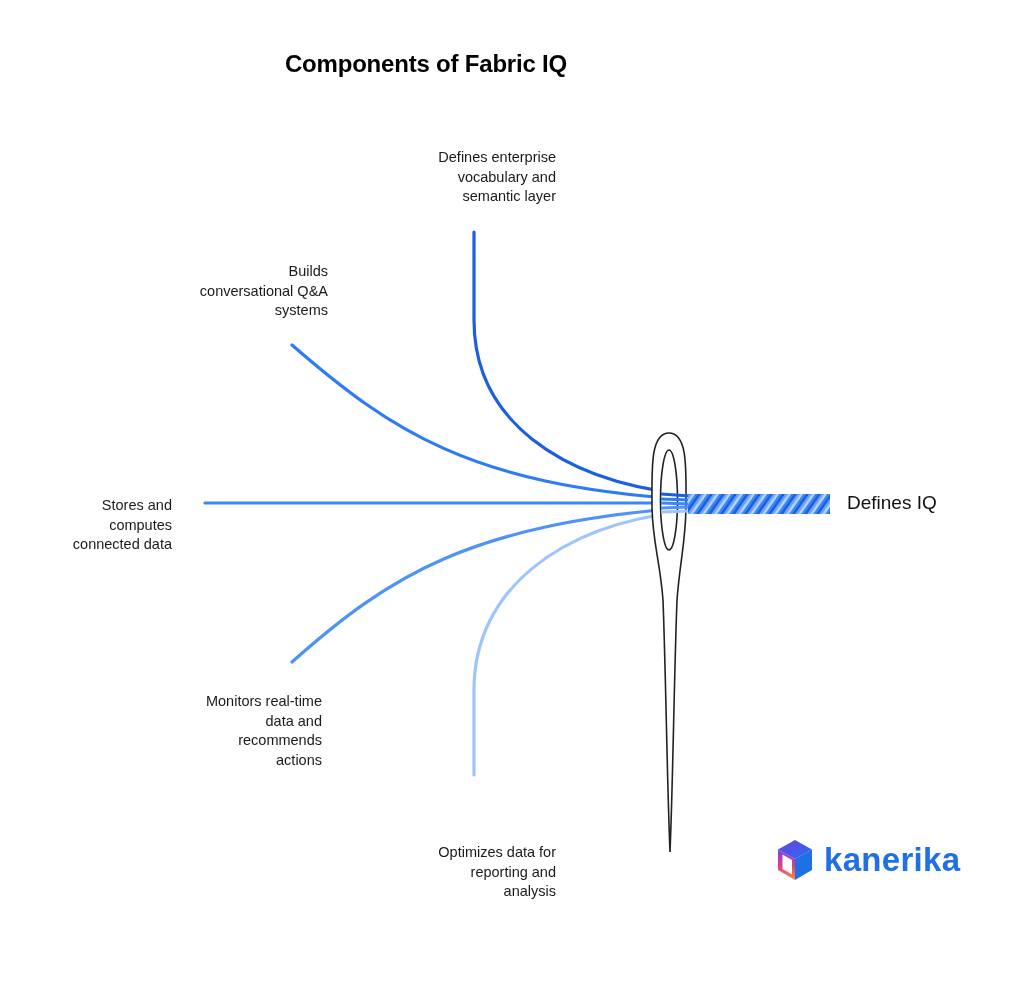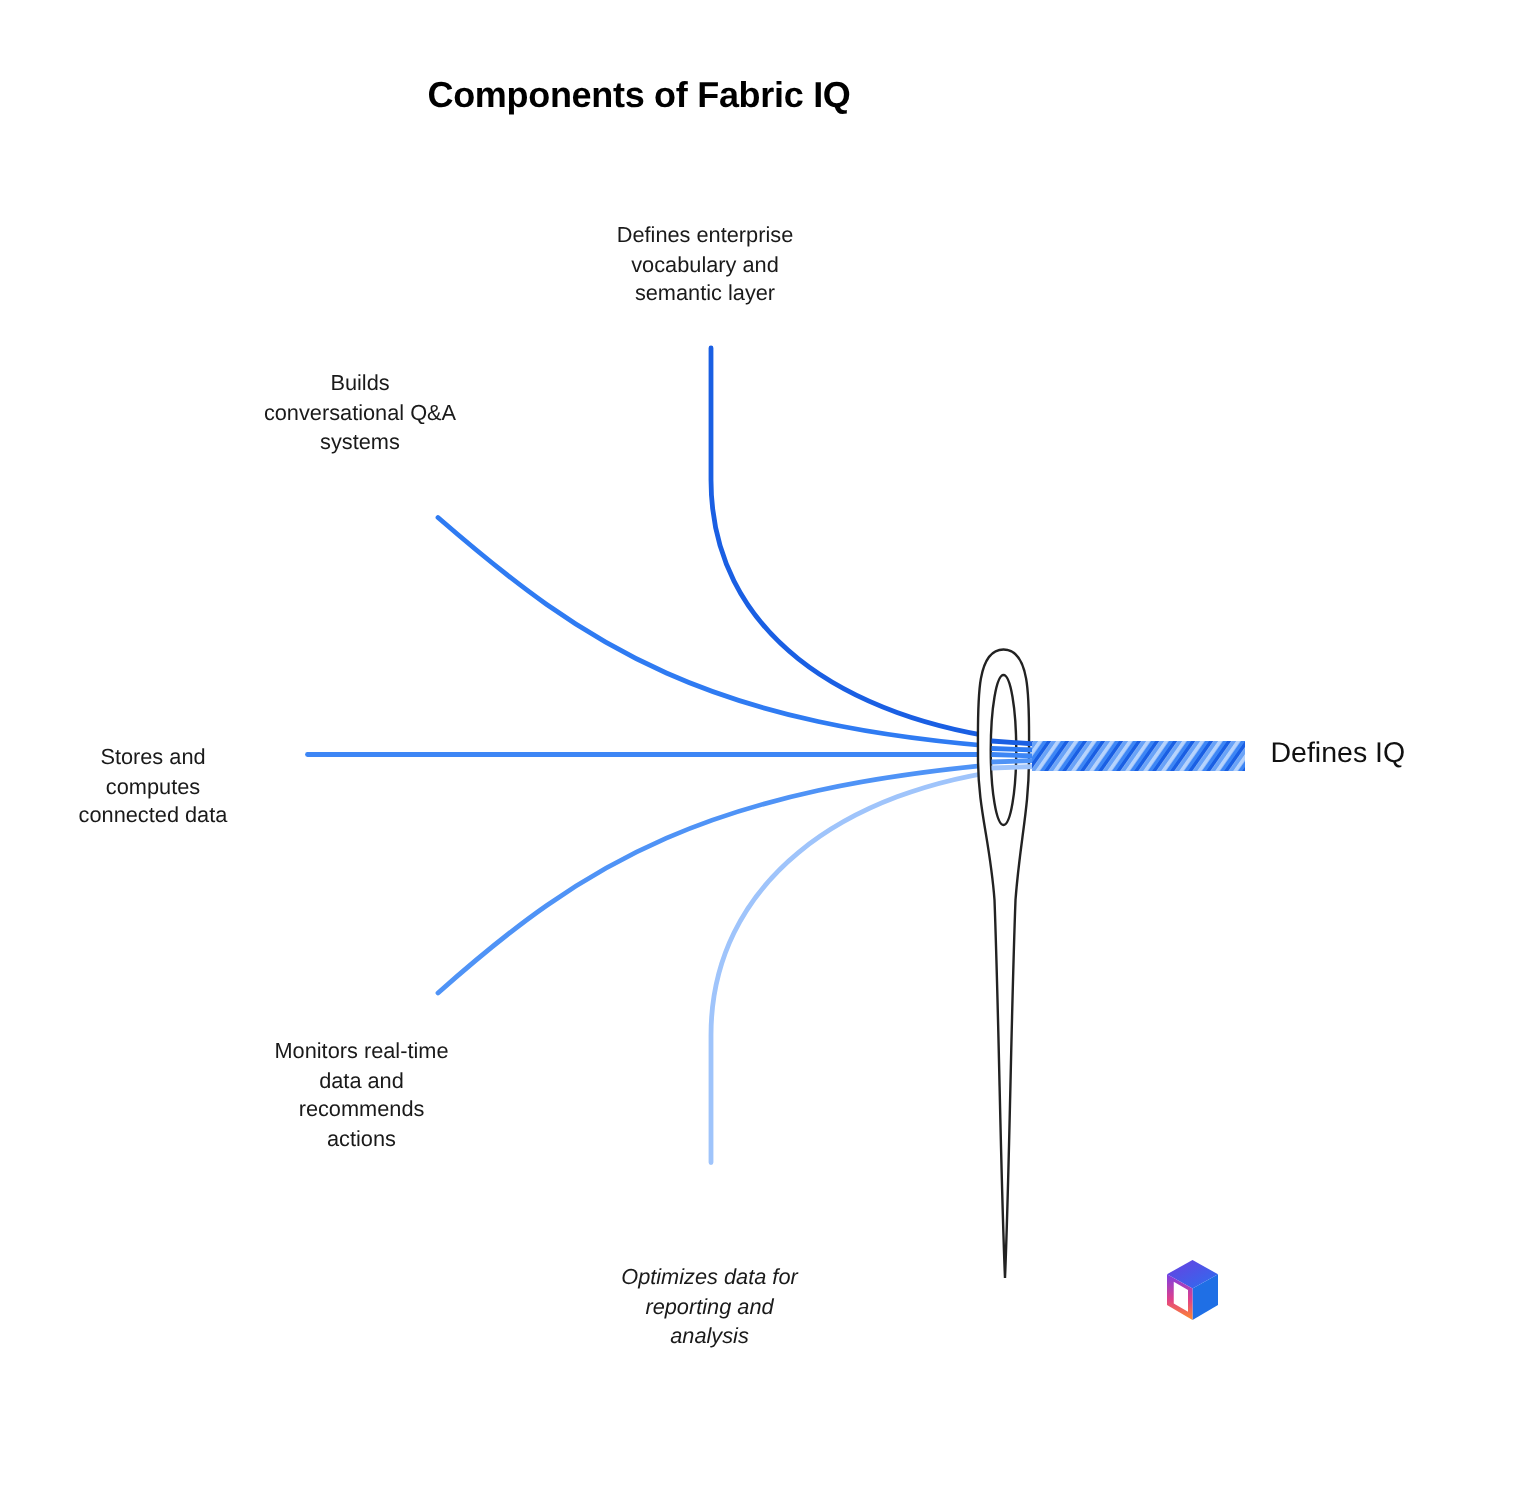--- a/index.html
+++ b/index.html
@@ -1,20 +1,20 @@
 <!DOCTYPE html>
 <html><head>
 <meta charset="utf-8">
 <style>
   html, body { margin: 0; padding: 0; background: #ffffff; }
   body { width: 1024px; height: 998px; position: relative; overflow: hidden;
          font-family: "Liberation Sans", "DejaVu Sans", sans-serif; color: #1a1a1a; }
   .title { position: absolute; left: 0; top: 50px; width: 852px; text-align: center;
            font-size: 24px; font-weight: bold; color: #000; letter-spacing: -0.2px; }
-  .label { position: absolute; text-align: center; font-size: 14.5px; line-height: 19.5px;
+  .label { position: absolute; text-align: right; font-size: 14.5px; line-height: 19.5px;
            color: #1a1a1a; white-space: pre-line; }
   .hub-label { position: absolute; left: 847px; top: 492px; font-size: 19px; color: #111; }
   svg.diagram { position: absolute; left: 0; top: 0; }
   .logo { position: absolute; left: 776px; top: 839px; display: flex; align-items: center; }
   .logo-text { font-size: 33px; font-weight: bold; color: #1f6fe5; margin-left: 10px;
                letter-spacing: 0.3px; line-height: 40px; }
 </style>
 </head>
 <body>
 
@@ -64,31 +64,31 @@
     <line class="thread-eye" x1="661" y1="508" x2="690" y2="507" stroke="#4f93f6"></line>
     <line class="thread-eye" x1="661" y1="512" x2="690" y2="511" stroke="#9fc4fb"></line>
   </g>
 
   <rect x="688" y="494" width="142" height="20" fill="url(#rope)"></rect>
 </svg>
 
 <div class="label" style="left:384px; top:148px; width:172px;">Defines enterprise
 vocabulary and
 semantic layer</div>
-<div class="label" style="left:152px; top:247px; width:176px;">Builds
+<div class="label" style="left:152px; top:262px; width:176px;">Builds
 conversational Q&amp;A
 systems</div>
 <div class="label" style="left:32px; top:496px; width:140px;">Stores and
 computes
 connected data</div>
 <div class="label" style="left:160px; top:692px; width:162px;">Monitors real-time
 data and
 recommends
 actions</div>
-<div class="label" style="left:390px; top:843px; width:166px;font-style:italic;">Optimizes data for
+<div class="label" style="left:390px; top:843px; width:166px;">Optimizes data for
 reporting and
 analysis</div>
 
 <div class="hub-label">Defines IQ</div>
 
 <div class="logo">
   <svg width="38" height="42" viewBox="0 0 38 42">
     <defs>
       <linearGradient id="lg-side" x1="0" y1="0" x2="0" y2="1">
         <stop offset="0" stop-color="#7b3fe4"></stop>
@@ -101,13 +101,14 @@
       </linearGradient>
     </defs>
 
     <path d="M19,1 L36,10.5 L19,20 L2,10.5 Z" fill="url(#lg-top)"></path>
 
     <path d="M36,10.5 L36,31 L19,41 L19,20 Z" fill="#1f6fe5"></path>
 
     <path d="M2,10.5 L19,20 L19,41 L2,31 Z" fill="url(#lg-side)"></path>
     <path d="M6.5,15.5 L16,21 L16,35.5 L6.5,30 Z" fill="#ffffff"></path>
   </svg>
+  <span class="logo-text" style="color: rgb(31, 111, 229);">kanerika</span>
 </div>
 
 </body></html>

